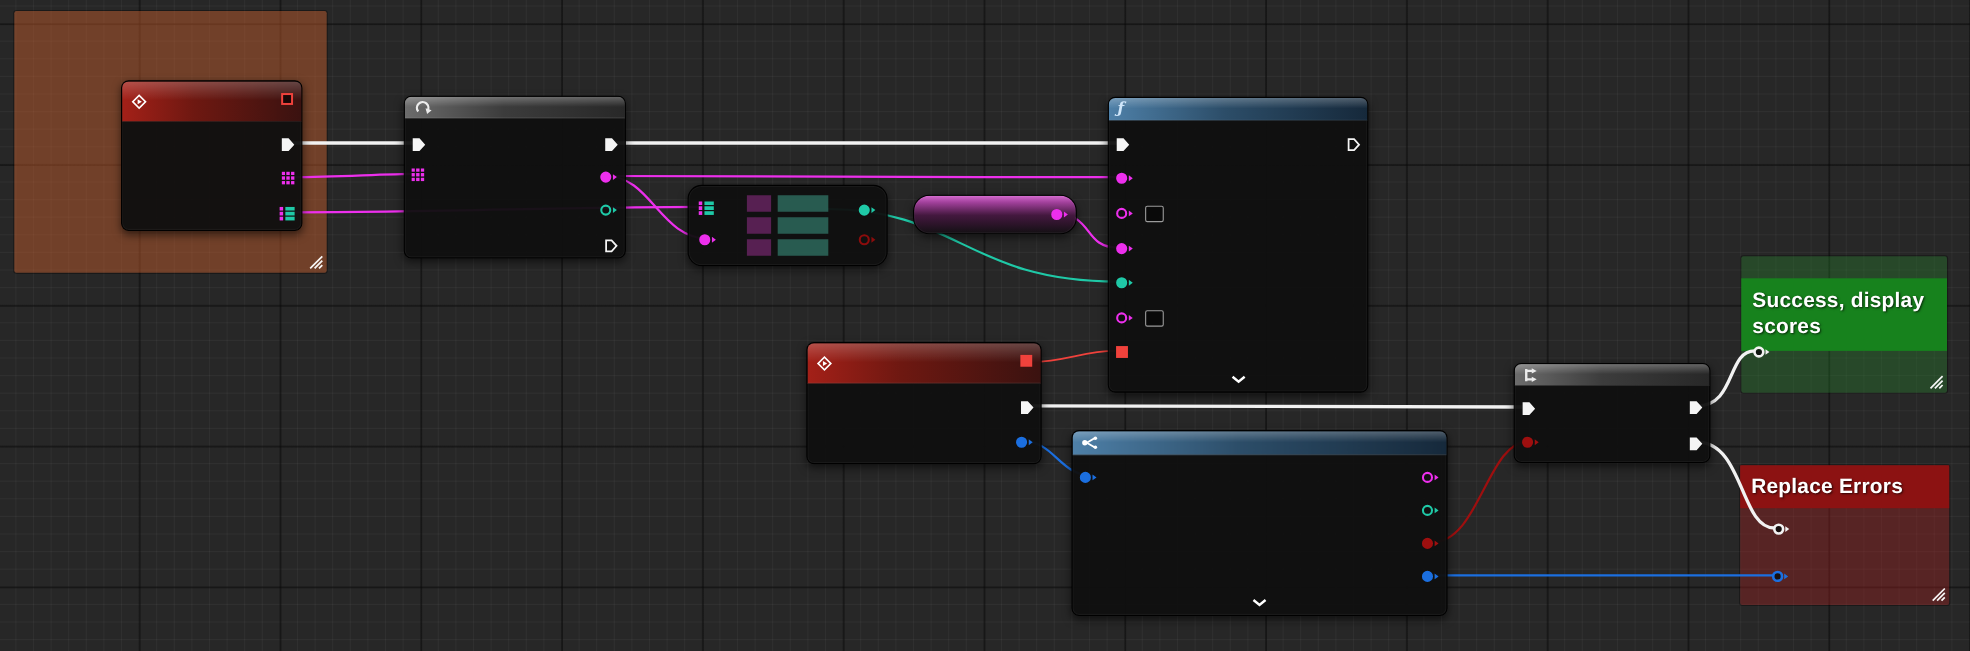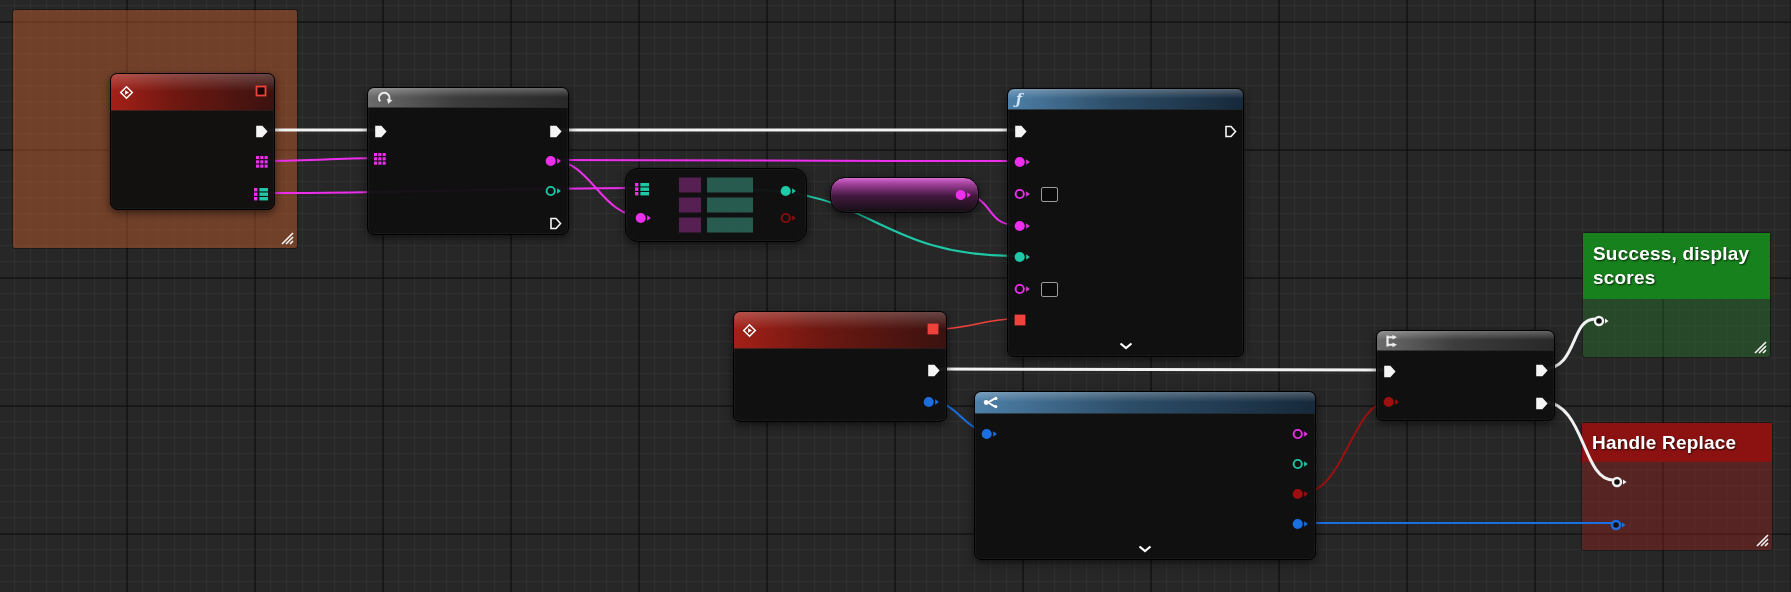--- a/index.html
+++ b/index.html
@@ -79,30 +79,30 @@
 </head>
 <body>
 
 <div id="canvas">
     <div class="comment" style="left: 13px; top: 10px; width: 284px; height: 238px; background: rgba(205, 95, 45, 0.45);">
       <div class="comment-resize"><svg width="15" height="15" viewBox="0 0 15 15">
     <path d="M14 3 L3 14 M14 7 L7 14 M14 11 L11 14" stroke="#fff" stroke-width="1.6" fill="none"></path>
         </svg></div>
     </div>
     <div class="comment" style="left: 1583px; top: 233px; width: 187px; height: 124px; background: rgba(40, 140, 45, 0.33);">
-      <div class="comment-header" style="height: 66px; background: rgb(23, 130, 29);">
+      <div class="comment-header" style="height: 66px; background: rgb(23, 130, 29); margin-top: 20px;">
         <span>Success, display scores</span>
       </div>
       <div class="comment-resize"><svg width="15" height="15" viewBox="0 0 15 15">
     <path d="M14 3 L3 14 M14 7 L7 14 M14 11 L11 14" stroke="#fff" stroke-width="1.6" fill="none"></path>
         </svg></div>
     </div>
     <div class="comment" style="left: 1582px; top: 423px; width: 190px; height: 127px; background: rgba(160, 32, 32, 0.4);">
       <div class="comment-header" style="height: 39px; background: rgb(140, 18, 18);">
-        <span>Handle Replace</span>
+        <span>Replace Errors</span>
       </div>
       <div class="comment-resize"><svg width="15" height="15" viewBox="0 0 15 15">
     <path d="M14 3 L3 14 M14 7 L7 14 M14 11 L11 14" stroke="#fff" stroke-width="1.6" fill="none"></path>
         </svg></div>
     </div>
     <svg class="wires" width="1791" height="592">
       <path d="M256,130 C300,130 330,130 378,130" stroke="#F2F2F2" stroke-width="3" fill="none"></path>
       <path d="M266,161 C310,161 345,158 380,158" stroke="#ED2FED" stroke-width="2" fill="none"></path>
       <path d="M268,193 C400,193 520,188 640,188" stroke="#ED2FED" stroke-width="2" fill="none"></path>
       <path d="M551,130 C700,130 860,130 1016,130" stroke="#F2F2F2" stroke-width="3" fill="none"></path>

